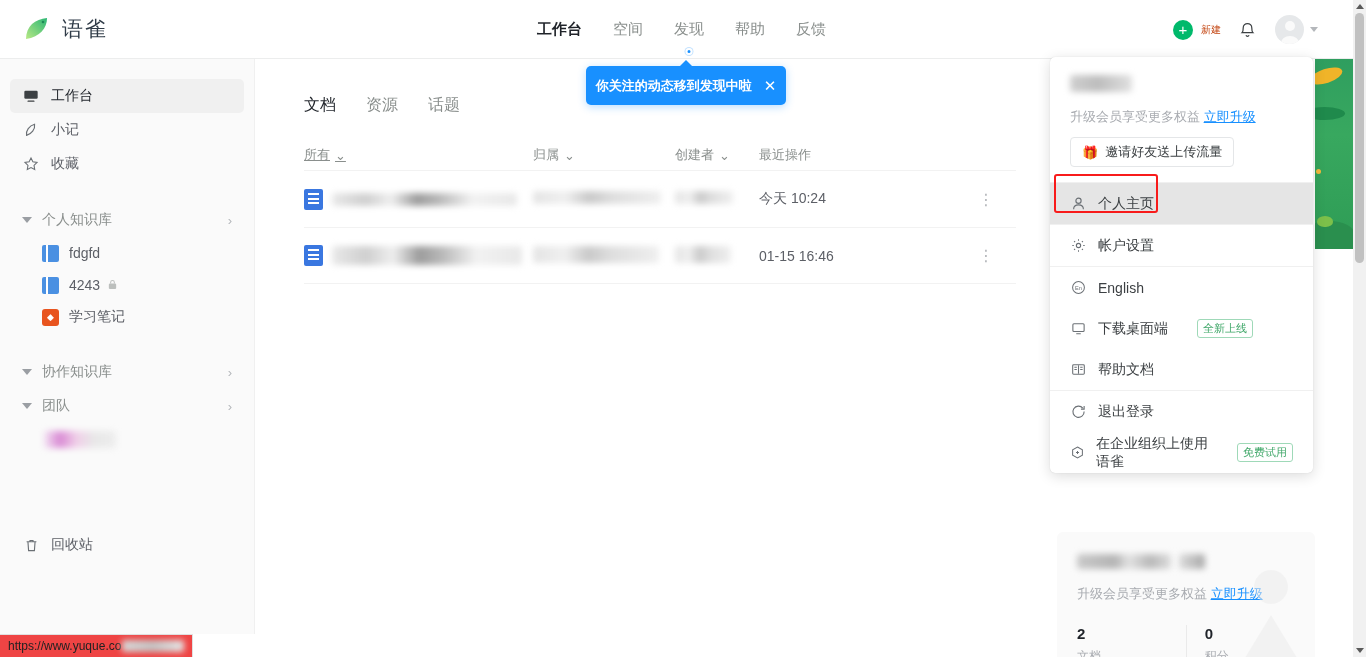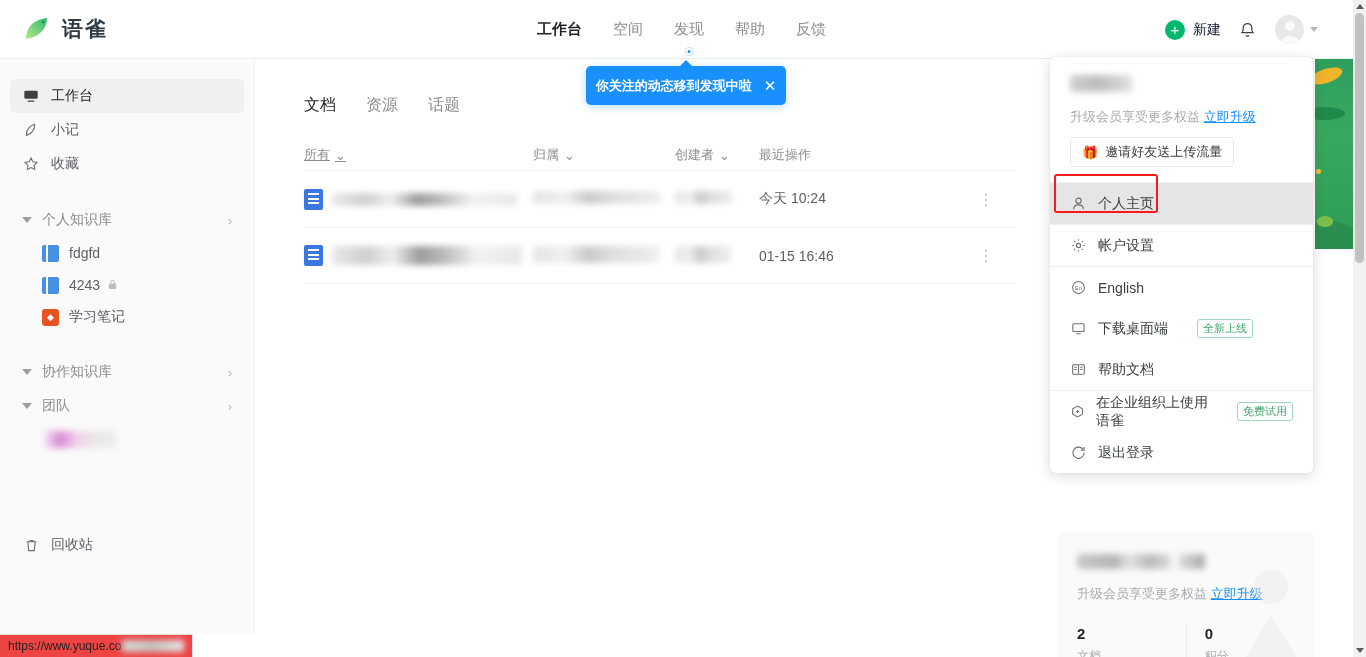--- a/index.html
+++ b/index.html
@@ -14,21 +14,21 @@
   .app { position: relative; width: 1366px; height: 657px; }
 
   
   .topbar {
     position: absolute; top: 0; left: 0; width: 1353px; height: 59px;
     background: #fff; border-bottom: 1px solid #eceded;
     display: flex; align-items: center;
   }
   .brand { display: flex; align-items: center; margin-left: 22px; }
   .brand-logo { width: 30px; height: 30px; position: relative; }
-  .brand-name { font-size: 21px; font-weight: 700; color: #2f3b47; margin-left: 10px; letter-spacing: 2px; }
+  .brand-name { font-size: 21px; font-weight: 400; color: #2f3b47; margin-left: 10px; letter-spacing: 2px; }
 
   .search-box {
     position: absolute; left: 304px; top: 14px;
     width: 200px; height: 31px;
     border: 1px solid #e0e2e5; border-radius: 4px;
     display: flex; align-items: center; padding: 0 9px;
     background: #fff;
   }
   .search-input {
     border: 0; outline: 0; font-size: 13px; color: #8a8f8d;
@@ -46,21 +46,21 @@
     background: #1890ff; border: 2px solid #fff;
     box-shadow: 0 0 0 1px rgba(24,144,255,.25);
   }
 
   .topbar-right { position: absolute; right: 13px; top: 0; height: 59px; display: flex; align-items: center; gap: 17px; padding-right: 22px; }
   .new-btn { display: flex; align-items: center; gap: 8px; cursor: pointer; }
   .new-plus {
     width: 20px; height: 20px; border-radius: 50%; background: #00b96b;
     color: #fff; font-size: 15px; line-height: 19px; text-align: center; font-weight: 500;
   }
-  .new-label { font-size: 14px; color: #0f172a; }
+  .new-label { font-size: 10px; color: #c2410c; }
   .bell { width: 20px; height: 20px; cursor: pointer; }
   .avatar-wrap { display: flex; align-items: center; gap: 6px; cursor: pointer; }
   .avatar {
     width: 29px; height: 29px; border-radius: 50%;
     background: #e6e8ea; overflow: hidden; position: relative;
   }
   .avatar::after {
     content: ""; position: absolute; left: 50%; top: 6px;
     transform: translateX(-50%);
     width: 10px; height: 10px; border-radius: 50%; background: #fafafa;
@@ -545,38 +545,38 @@
             <path d="M8 3.4v9.2M3.6 5.6h2.6M3.6 8h2.6M9.8 5.6h2.6M9.8 8h2.6"></path>
         </svg>
       </span>
       <span>帮助文档</span>
     </div>
 
     <div class="dd-sep"></div>
 
     <div class="dd-item">
       <span class="dd-ico">
+        <svg width="15" height="15" viewBox="0 0 16 16" fill="none" stroke="#6b7075" stroke-width="1.2">
+          <path d="M12.6 4.4A6 6 0 1 0 14 8"></path>
+            <path d="M14 2v3.4h-3.4"></path>
+        </svg>
+      </span>
+      <span>退出登录</span>
+    </div>
+
+    <div class="dd-item">
+      <span class="dd-ico">
         <svg width="15" height="15" viewBox="0 0 16 16" fill="none" stroke="#6b7075" stroke-width="1.1">
           <path d="M8 2.2 13.2 5v6L8 13.8 2.8 11V5Z"></path>
             <path d="M6.4 8h3.2M8 6.4v3.2"></path>
         </svg>
       </span>
       <span>在企业组织上使用语雀</span>
       <span class="badge">免费试用</span>
     </div>
-
-    <div class="dd-item">
-      <span class="dd-ico">
-        <svg width="15" height="15" viewBox="0 0 16 16" fill="none" stroke="#6b7075" stroke-width="1.2">
-          <path d="M12.6 4.4A6 6 0 1 0 14 8"></path>
-            <path d="M14 2v3.4h-3.4"></path>
-        </svg>
-      </span>
-      <span>退出登录</span>
-    </div>
   </div>
 
   <div class="hl-box"></div>
 
   <div class="vscroll">
     <div class="up">
         <span class="arrow-u"></span>
       </div>
     <div class="thumb"></div>
     <div class="down">

